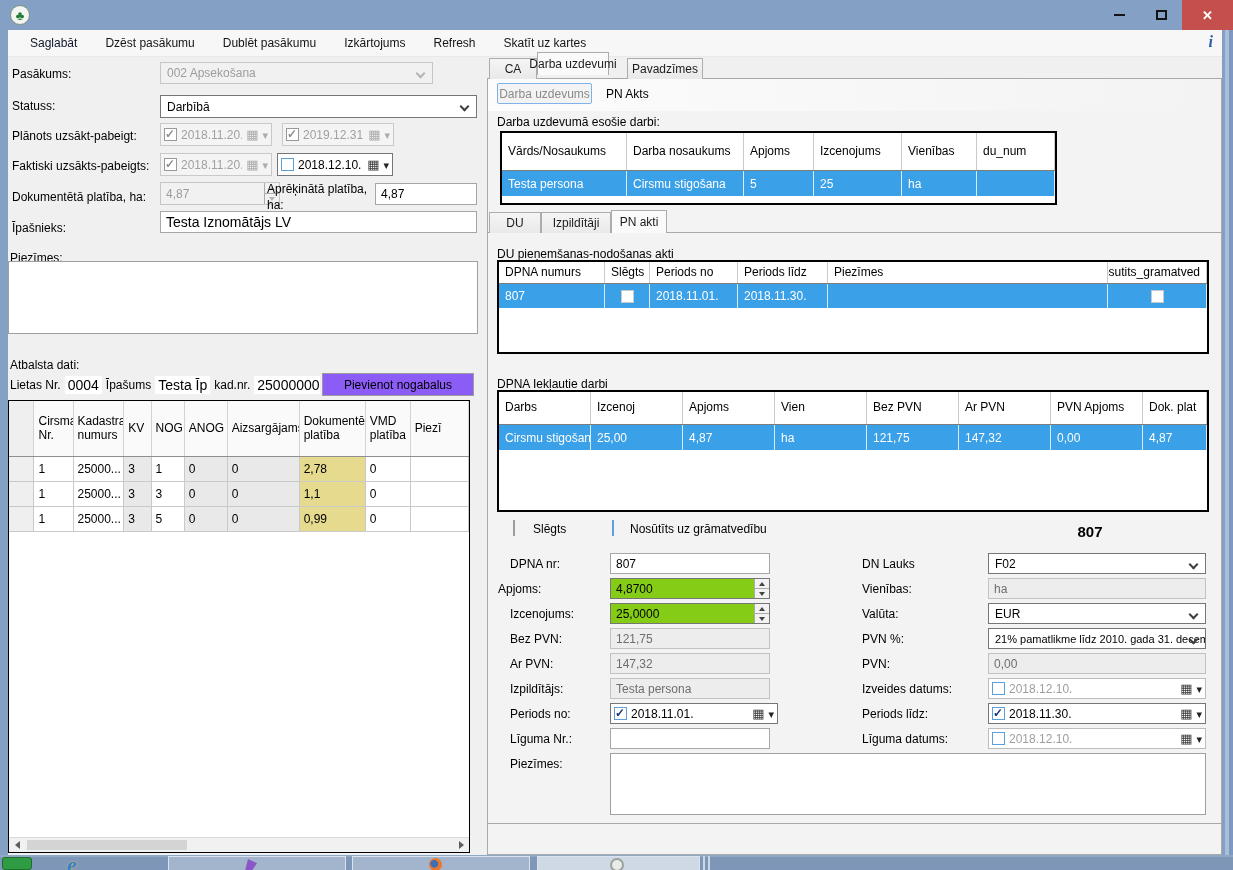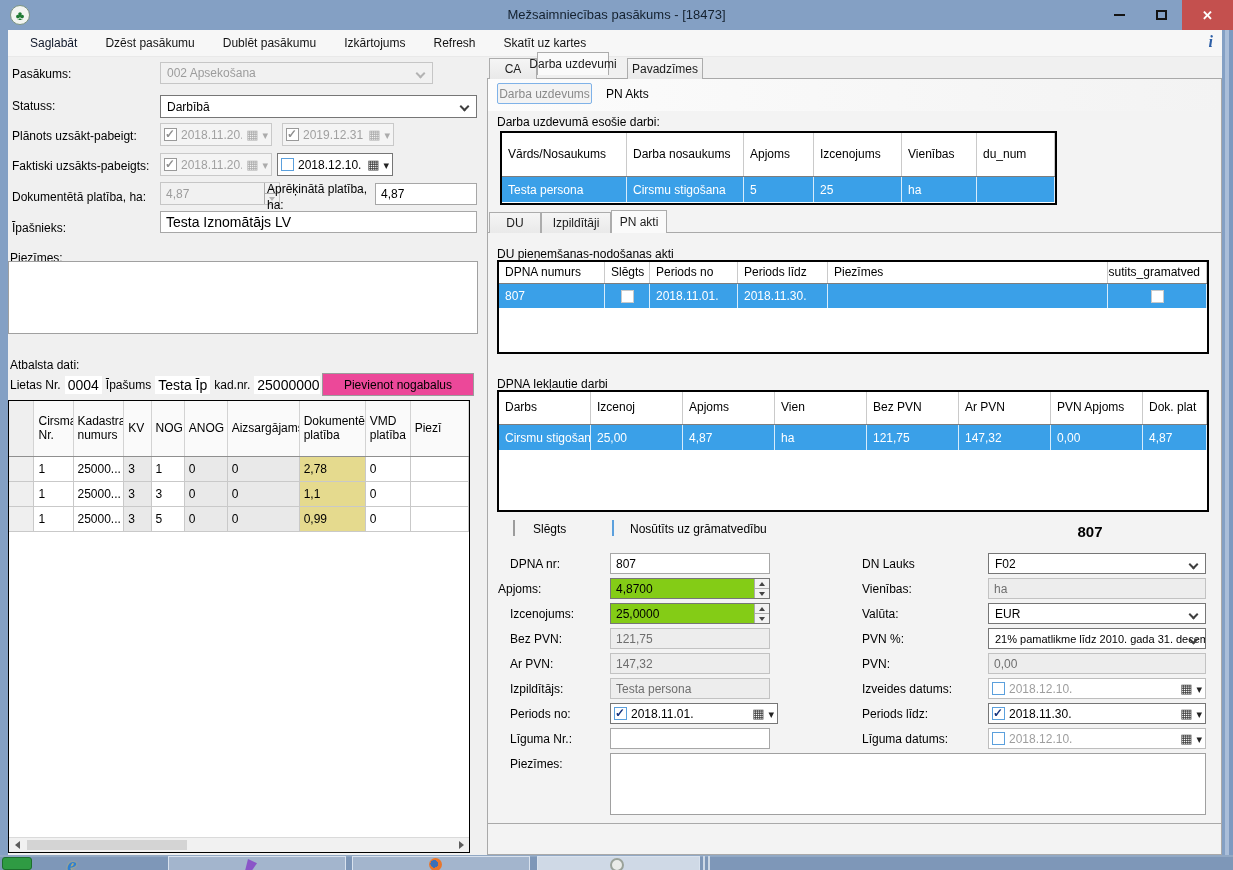--- a/index.html
+++ b/index.html
@@ -55,21 +55,21 @@
   .spin .val{flex:1;display:flex;align-items:center;padding:0 5px;white-space:nowrap}
   .spin .btns{width:15px;border-left:1px solid #ababab;display:flex;flex-direction:column;background:#f2f2f2}
   .spin .btns span{flex:1;display:flex;align-items:center;justify-content:center}
   .spin .btns span + span{border-top:1px solid #ababab}
   .su-icon{width:0;height:0;border-left:3px solid transparent;border-right:3px solid transparent;border-bottom:4px solid #444}
   .sd-icon{width:0;height:0;border-left:3px solid transparent;border-right:3px solid transparent;border-top:4px solid #444}
   .spin.dis{background:#f1f1f1;border-color:#c6c6c6;color:#9c9c9c}
   .spin.dis .su-icon{border-bottom-color:#b5b5b5}
   .spin.dis .sd-icon{border-top-color:#b5b5b5}
   .tarea{background:#fff;border:1px solid #a0a0a0}
-  .btn{border:1px solid #9c9c9c;background:#ec4899;display:flex;align-items:center;justify-content:center;white-space:nowrap}
+  .btn{border:1px solid #9c9c9c;background:#8b5cf6;display:flex;align-items:center;justify-content:center;white-space:nowrap}
   .chip{background:#fff;padding:1px 3px;font-size:14px;white-space:nowrap}
   
   .tab{border:1px solid #acacac;border-bottom:none;background:linear-gradient(#f5f5f5,#e9e9e9);
        display:flex;align-items:center;justify-content:center;color:#1c1c1c;white-space:nowrap}
   .tab.active{background:#fafafa}
   .page{border:1px solid #a9a9a9;background:#f3f3f3}
   .chip-btn{border:1px solid #7fb2e8;border-radius:2px;color:#8a8a8a;background:#f3f3f3;
             display:flex;align-items:center;justify-content:center;white-space:nowrap}
   
   .dtable{background:#fff;border:2px solid #000;overflow:hidden;display:flex;flex-direction:column}
@@ -111,21 +111,20 @@
   .tb-sep{top:856px;width:2px;height:14px;background:#cdd8e6}
 </style>
 </head>
 <body>
 
 <div id="win">
 
   
   <div class="abs titlebar">
     <div class="abs app-icon"></div>
-    <div class="abs title">Mežsaimniecības pasākums - [18473]</div>
   </div>
   <div class="abs win-btn btn-min">
       <span class="min-icon"></span>
     </div>
   <div class="abs win-btn btn-max">
       <span class="max-icon"></span>
     </div>
   <div class="abs win-btn btn-close">
       <span class="x-icon"></span>
     </div>
@@ -295,21 +294,21 @@
   <div class="abs tab" style="left:627px;top:58px;width:76px;height:21px">Pavadzīmes</div>
 
   <div class="abs" style="left:488px;top:79px;width:733px;height:32px;background:linear-gradient(90deg,#fcfcfc,#f3f3f3)"></div>
   <div class="abs chip-btn" style="left:497px;top:83px;width:95px;height:21px">Darba uzdevums</div>
   <div class="abs lbl" style="left:606px;top:87px">PN Akts</div>
 
   <div class="abs lbl" style="left:497px;top:115px">Darba uzdevumā esošie darbi:</div>
 
   
   <div class="abs dtable" style="left:500px;top:131px;width:557px;height:74px">
-    <div class="dhead" style="height:44px">
+    <div class="dhead" style="height:38px">
       <div class="hc" style="width:125px">Vārds/Nosaukums</div>
       <div class="hc" style="width:117px;white-space:normal">Darba nosaukums</div>
       <div class="hc" style="width:70px">Apjoms</div>
       <div class="hc" style="width:88px">Izcenojums</div>
       <div class="hc" style="width:75px">Vienības</div>
       <div class="hc" style="width:78px">du_num</div>
     </div>
     <div class="drow" style="height:25px">
       <div class="dc" style="width:125px">Testa persona</div>
       <div class="dc" style="width:117px">Cirsmu stigošana</div>

